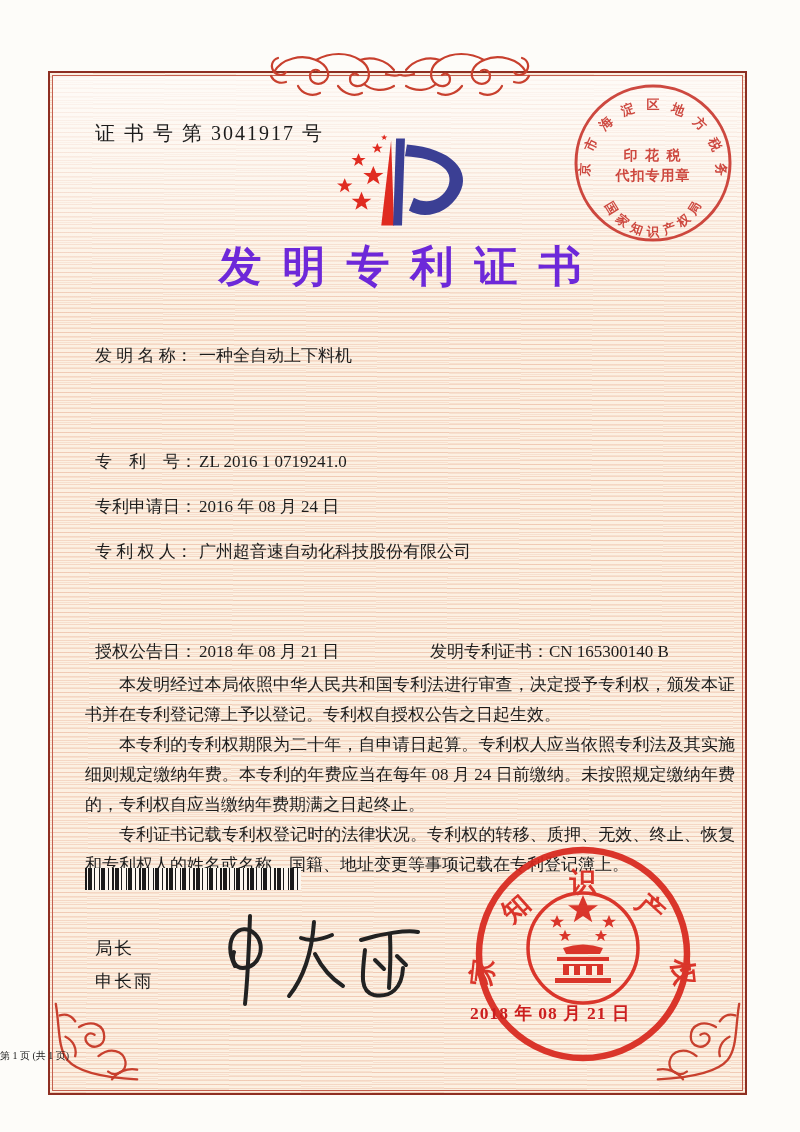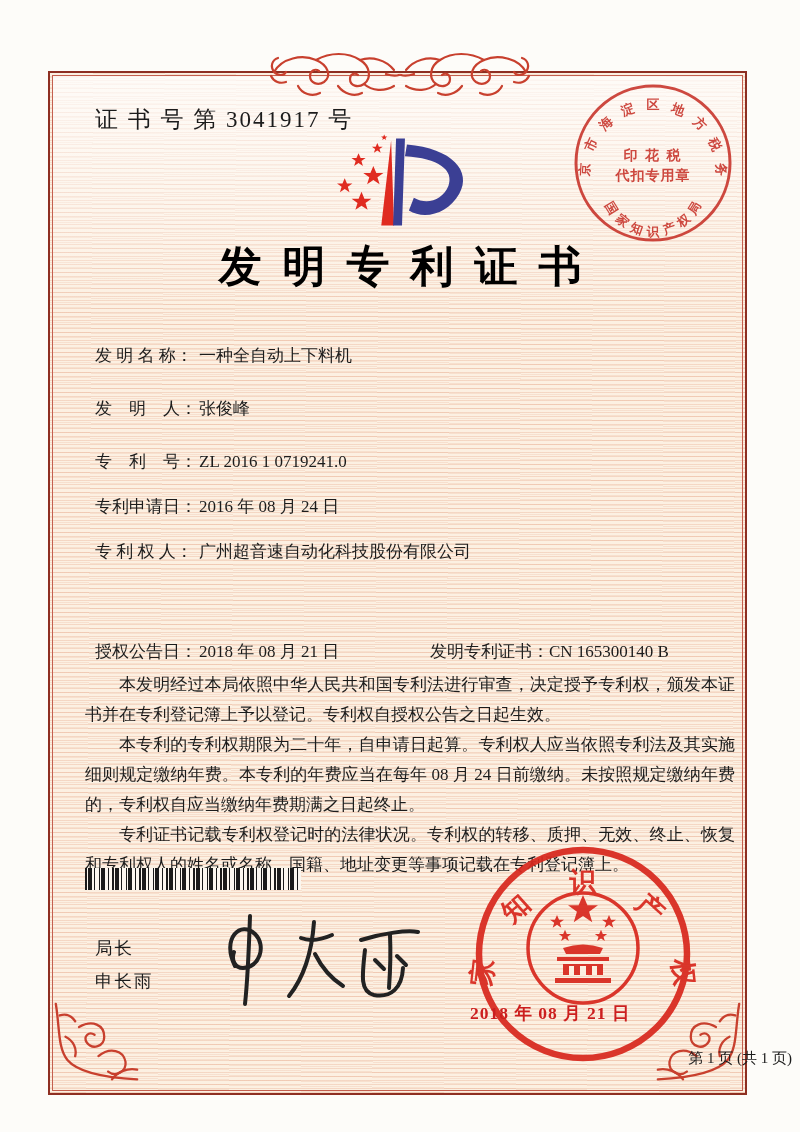--- a/index.html
+++ b/index.html
@@ -13,44 +13,44 @@
     position:absolute;left:48px;top:71px;width:695px;height:1020px;
     border:2.5px solid #8e2f22;
     background-color:#fcf0e2;
     background-image:
       repeating-linear-gradient(0deg, rgba(221,139,103,0.25) 0 1px, rgba(255,255,255,0) 1px 4px),
       repeating-linear-gradient(0.8deg, rgba(221,139,103,0.16) 0 1px, rgba(255,255,255,0) 1px 5px);
   }
   .frame-inner{position:absolute;inset:2px;border:1px solid #c4604f;}
   .top-white{position:absolute;left:3px;top:3px;right:3px;height:240px;
     background:linear-gradient(180deg, rgba(255,255,255,0.75), rgba(255,255,255,0));}
-  .cert-no{position:absolute;left:95px;top:104px;font-size:23px;letter-spacing:2px;}
+  .cert-no{position:absolute;left:95px;top:120px;font-size:20px;letter-spacing:2px;}
   .logo{position:absolute;left:322px;top:126px;width:158px;height:108px;}
   .title{position:absolute;left:0;right:0;top:238px;text-align:center;
-    font-size:43px;font-weight:600;letter-spacing:21px;padding-left:21px;color:#000000;}
+    font-size:43px;font-weight:600;letter-spacing:21px;padding-left:21px;color:#6d28d9;}
   .frow{position:absolute;left:95px;font-size:17px;line-height:26px;white-space:nowrap;}
   .flabel{display:inline-block;width:104px;vertical-align:top;white-space:nowrap;}
   .fvalue{vertical-align:top;}
   .fvalue.wrap{display:inline-block;width:458px;white-space:normal;}
   .grant2{position:absolute;left:335px;top:0;white-space:nowrap;}
   .body-text{position:absolute;left:85px;top:670px;width:650px;font-size:17px;
     line-height:30px;text-align:justify;}
   .body-text p{margin:0;text-indent:2em;}
   .barcode{position:absolute;left:85px;top:868px;width:216px;height:22px;
     background:repeating-linear-gradient(90deg,
       #1a1a1a 0 2px,#fbf6ef 2px 3px,#1a1a1a 3px 7px,#fbf6ef 7px 9px,
       #1a1a1a 9px 10px,#fbf6ef 10px 14px,#1a1a1a 14px 15px,#fbf6ef 15px 16px,
       #1a1a1a 16px 20px,#fbf6ef 20px 23px,#1a1a1a 23px 24px,#fbf6ef 24px 27px);}
   .signer{position:absolute;left:95px;top:932px;font-size:17.5px;letter-spacing:2px;line-height:33px;}
   .signature{position:absolute;left:205px;top:908px;width:215px;height:102px;}
   .seal{position:absolute;left:463px;top:836px;width:240px;height:240px;opacity:0.93;}
   .seal-date{position:absolute;left:470px;top:1001px;font-size:17.5px;color:#cc1f1f;
     letter-spacing:1px;font-weight:600;white-space:nowrap;}
   .tax-stamp{position:absolute;left:567px;top:77px;width:172px;height:172px;opacity:0.88;}
-  .footer{position:absolute;left:0;right:8px;top:1049px;text-align:right;font-size:15px;}
+  .footer{position:absolute;left:0;right:8px;top:1049px;text-align:left;font-size:10px;}
   .orn{position:absolute;}
   svg text{font-family:"Liberation Serif","DejaVu Serif",serif;}
 </style>
 </head>
 <body>
 
 <div id="page">
 
   <div class="frame">
     <div class="frame-inner"></div>
@@ -131,23 +131,20 @@
     <g fill="#3b3f94">
       <polygon points="75,12 84,12 81,100 72,100"></polygon>
       <path d="M86,18 C132,22 152,45 139,68 C128,88 104,95 88,85 L93,72 C107,80 122,74 128,60 C134,44 118,32 84,30 Z"></path>
     </g>
   </svg>
 
   <div class="title">发明专利证书</div>
 
   <div class="frow" style="top:343px">
     <span class="flabel">发 明 名 称：</span><span class="fvalue">一种全自动上下料机</span>
-  </div>
-  <div class="frow" style="top:396px">
-    <span class="flabel">发　明　人：</span><span class="fvalue">张俊峰</span>
   </div>
   <div class="frow" style="top:449px">
     <span class="flabel">专　利　号：</span><span class="fvalue">ZL 2016 1 0719241.0</span>
   </div>
   <div class="frow" style="top:494px">
     <span class="flabel">专利申请日：</span><span class="fvalue">2016 年 08 月 24 日</span>
   </div>
   <div class="frow" style="top:539px">
     <span class="flabel">专 利 权 人：</span><span class="fvalue">广州超音速自动化科技股份有限公司</span>
   </div>

